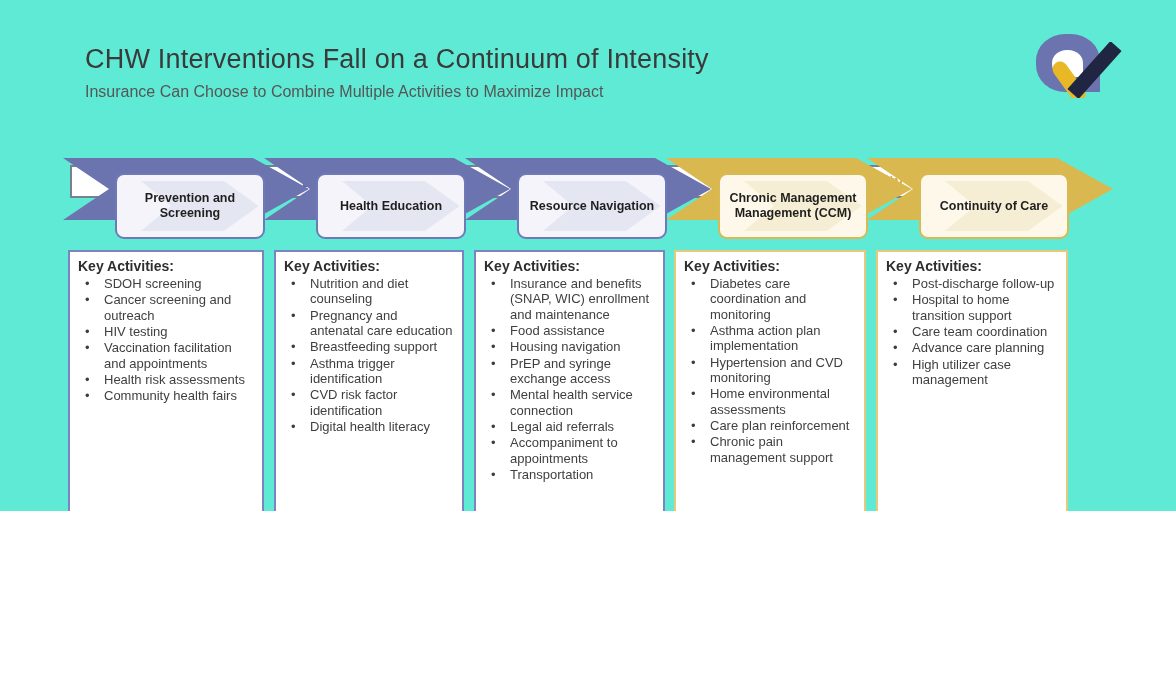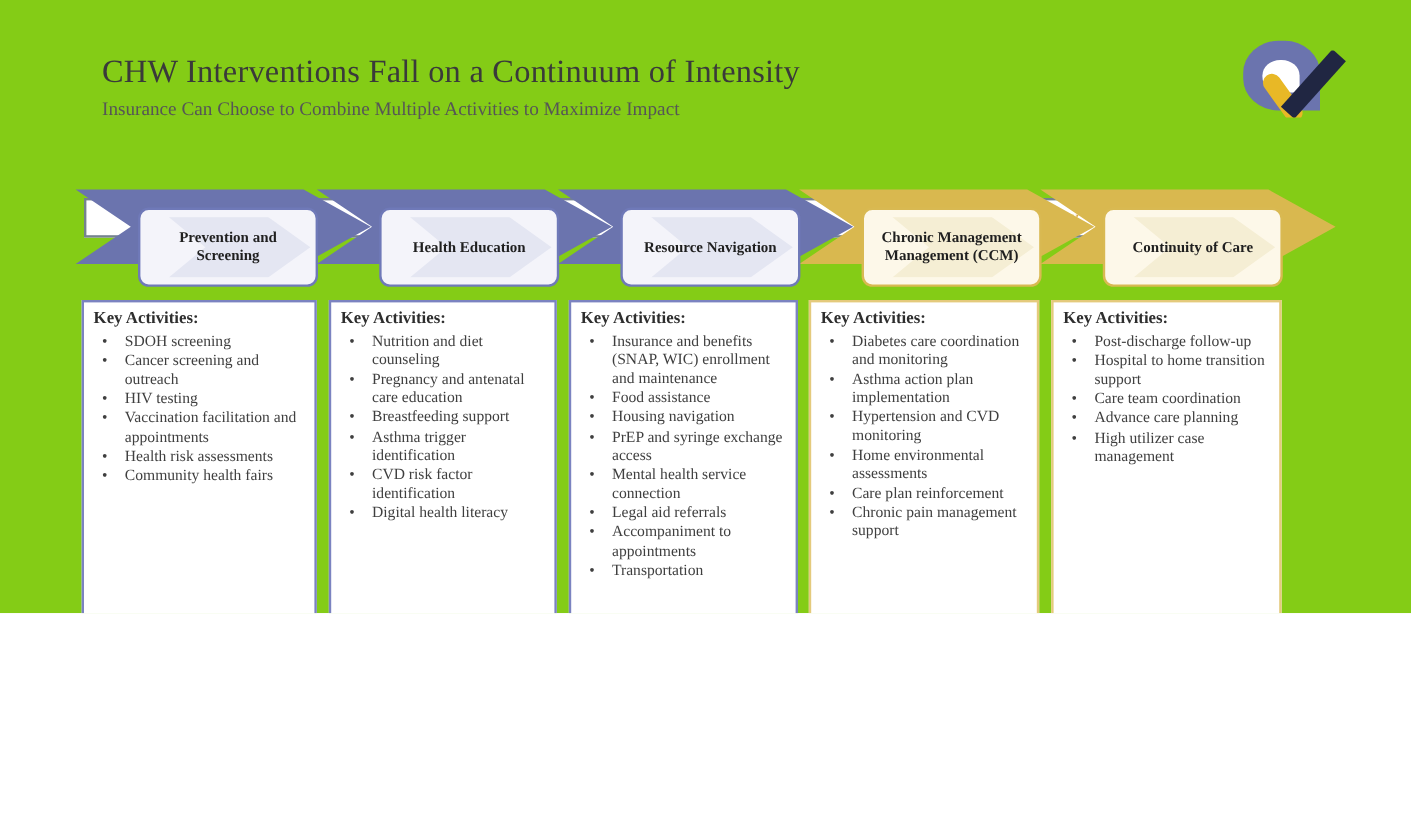--- a/index.html
+++ b/index.html
@@ -1,18 +1,18 @@
 <!DOCTYPE html>
 <html style="--chevron-purple: #6b74ae; --chevron-gold: #d9b84f; --step-border-purple: #6f79b8; --step-fill-purple: #f4f4fa; --step-watermark-purple: #e4e6f2; --step-border-gold: #d9b952; --step-fill-gold: #fdf8e9; --step-watermark-gold: #f5eed4; --col-border-purple: #7b83c0; --col-border-gold: #e4ca7c; --header-text-lower: #5d68b0; --header-text-higher: #d9a93f; --header-border: #75828f; --footer-bar: #262b42; --footer-top-line: #d8dbe4; --logo-purple: #6b74ae; --logo-navy: #202642; --logo-gold: #e8b826; --title-text: #3a3a3a; --subtitle-text: #565656; --body-text: #3f3f3f;"><head>
 <meta charset="utf-8">
 <style>
   html,body{margin:0;padding:0;background:#ffffff;}
   .slide{
-    position:relative;width:1176px;height:511px;background:#84cc16;overflow:hidden;
-    font-family:Liberation Serif, serif;
+    position:relative;width:1176px;height:511px;background:#5eead4;overflow:hidden;
+    font-family:Liberation Sans, sans-serif;
   }
   .page-title{
     position:absolute;left:85px;top:44px;font-size:27px;font-weight:400;
     color:var(--title-text);letter-spacing:.2px;white-space:nowrap;
   }
   .page-subtitle{
     position:absolute;left:85px;top:83px;font-size:16px;font-weight:400;
     color:var(--subtitle-text);white-space:nowrap;
   }
   

